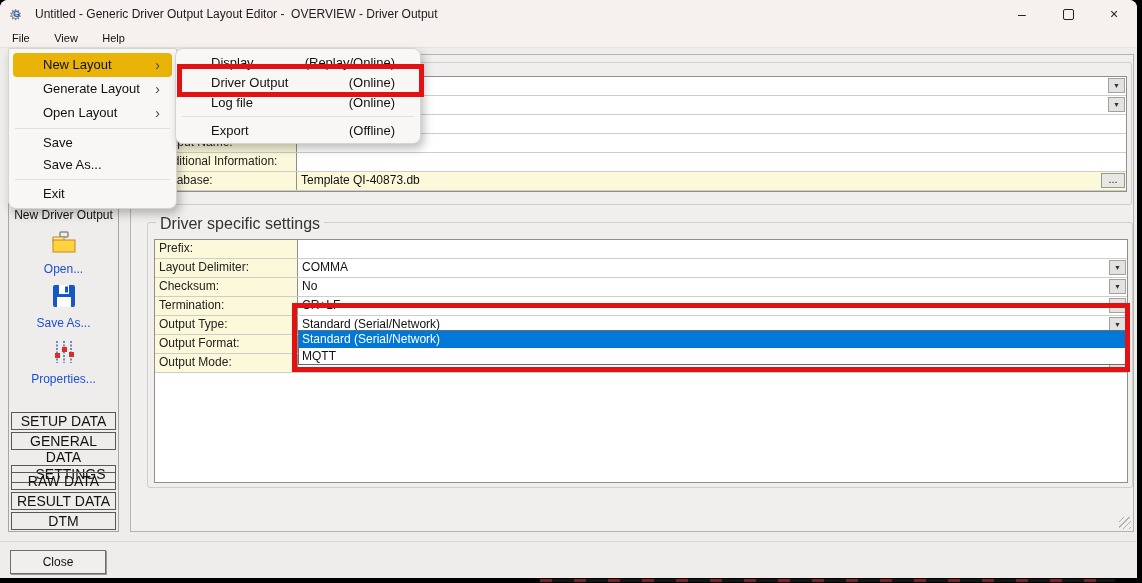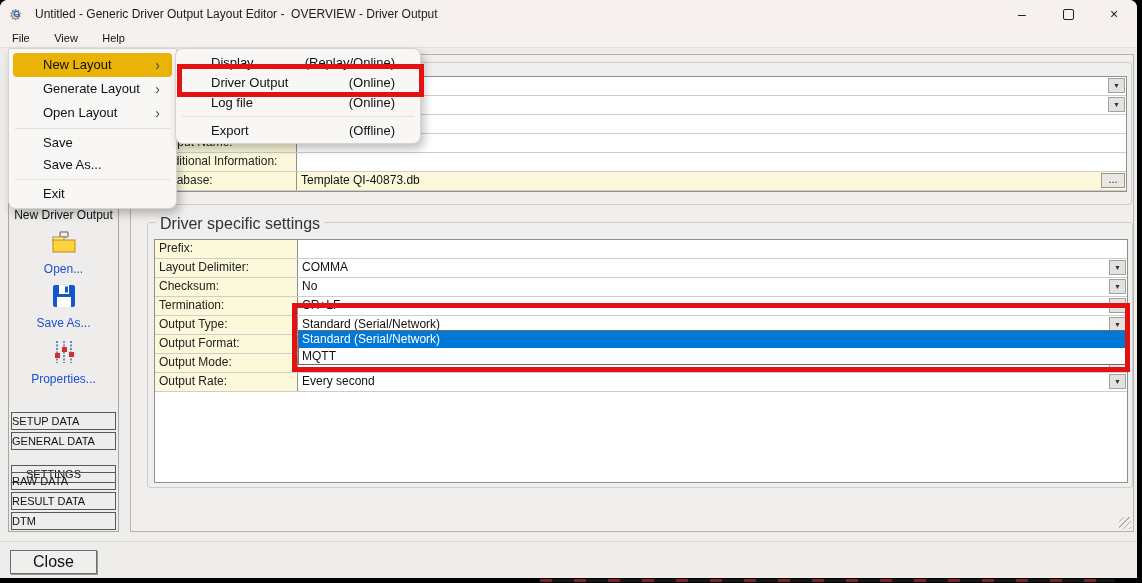--- a/index.html
+++ b/index.html
@@ -17,21 +17,21 @@
   .maxbox{width:9px;height:9px;border:1px solid #222;border-radius:2px;}
   
   .menubar{position:absolute;left:0;top:28px;width:100%;height:20px;background:#f6f1ef;border-bottom:1px solid #e6e2df;padding-left:2px;box-sizing:border-box;}
   .menu-item{display:inline-block;padding:2px 10px;font-size:11px;color:#111;}
   
   .sidebar{position:absolute;left:8px;top:54px;width:111px;height:478px;border:1px solid #a9a7a4;box-sizing:border-box;}
   .sb-title{position:absolute;left:0;top:153px;width:100%;text-align:center;font-size:12px;color:#111;}
   .tool{position:absolute;left:0;width:100%;text-align:center;}
   .tool .tlabel{font-size:12px;color:#1d4ed8;margin-top:3px;}
   .navbtn{position:absolute;left:2px;width:105px;height:18px;border:1px solid #585858;box-sizing:border-box;
-    text-align:left;font-size:11px;line-height:16px;color:#111;background:transparent;}
+    text-align:center;font-size:14px;line-height:16px;color:#111;background:transparent;}
   .mainpanel{position:absolute;left:130px;top:54px;width:1004px;height:478px;border:1px solid #b5b3b0;background:#f1efed;box-sizing:border-box;}
   .groupbox{position:absolute;border:1px solid #d0cecb;border-radius:3px;}
   .gb-title{position:absolute;top:-8px;left:8px;background:#f1efed;padding:0 4px;font-size:16px;color:#333;}
   .ftable{position:absolute;border:1px solid #8f8f8f;background:#fff;}
   .row{display:flex;height:18px;border-bottom:1px solid #cfcdc9;}
   .lbl{width:143px;background:#fbf9da;border-right:1px solid #8f8f8f;font-size:12px;line-height:17px;
     padding-left:4px;box-sizing:border-box;color:#222;overflow:hidden;white-space:nowrap;}
   .val{flex:1;background:#fff;position:relative;font-size:12px;line-height:17px;padding-left:4px;color:#111;
     overflow:hidden;white-space:nowrap;}
   .val.yellow{background:#fbf9da;}
@@ -54,22 +54,22 @@
   .m-sep{height:1px;background:#e2e0dd;margin:3px 6px;}
   .submenu{position:absolute;left:175px;top:48px;width:246px;height:96px;background:#f8f7f6;border:1px solid #d6d4d1;
     border-radius:8px;box-shadow:3px 5px 10px rgba(0,0,0,.25);z-index:50;padding-top:4px;box-sizing:border-box;}
   .sm-item{height:20px;line-height:20px;font-size:13px;color:#111;padding-left:35px;position:relative;}
   .sm-item.tall{height:22px;line-height:22px;}
   .sm-mode{position:absolute;right:25px;top:0;}
   
   .redbox{position:absolute;border:5px solid #e31212;box-sizing:border-box;z-index:60;background:transparent;}
   
   .footline{position:absolute;left:0;top:541px;width:100%;height:1px;background:#dad8d5;}
-  .closebtn{position:absolute;left:10px;top:550px;width:87px;height:24px;background:#f1efed;border:1px solid #6e6e6e;
-    box-shadow:1px 1px 0 #9a9895;box-sizing:border-box;text-align:center;font-size:16px;line-height:22px;color:#111;}
+  .closebtn{position:absolute;left:10px;top:550px;width:96px;height:24px;background:#f1efed;border:1px solid #6e6e6e;
+    box-shadow:1px 1px 0 #9a9895;box-sizing:border-box;text-align:center;font-size:12px;line-height:22px;color:#111;}
   .grip{position:absolute;right:2px;bottom:2px;width:12px;height:12px;
     background:repeating-linear-gradient(135deg,transparent 0 3px,#b3b1ae 3px 4px);}
   .botstrip{position:absolute;left:540px;top:579px;width:575px;height:3px;
     background:repeating-linear-gradient(90deg,#7c2222 0 12px,#151515 12px 34px);}
 </style>
 </head>
 <body>
 
 <div class="window">
 
@@ -229,28 +229,20 @@
           </div>
         </div>
         <div class="row">
           <div class="lbl">Output Mode:</div>
           <div class="val"><span></span>
             <span class="combo-btn">
                 <span class="arr">▼</span>
               </span>
           </div>
         </div>
-        <div class="row">
-          <div class="lbl">Output Rate:</div>
-          <div class="val"><span>Every second</span>
-            <span class="combo-btn">
-                <span class="arr">▼</span>
-              </span>
-          </div>
-        </div>
       </div>
     </div>
 
     <div class="grip"></div>
   </div>
 
   <div class="ddlist">
     <div class="dditem sel">Standard (Serial/Network)</div>
     <div class="dditem">MQTT</div>
   </div>

